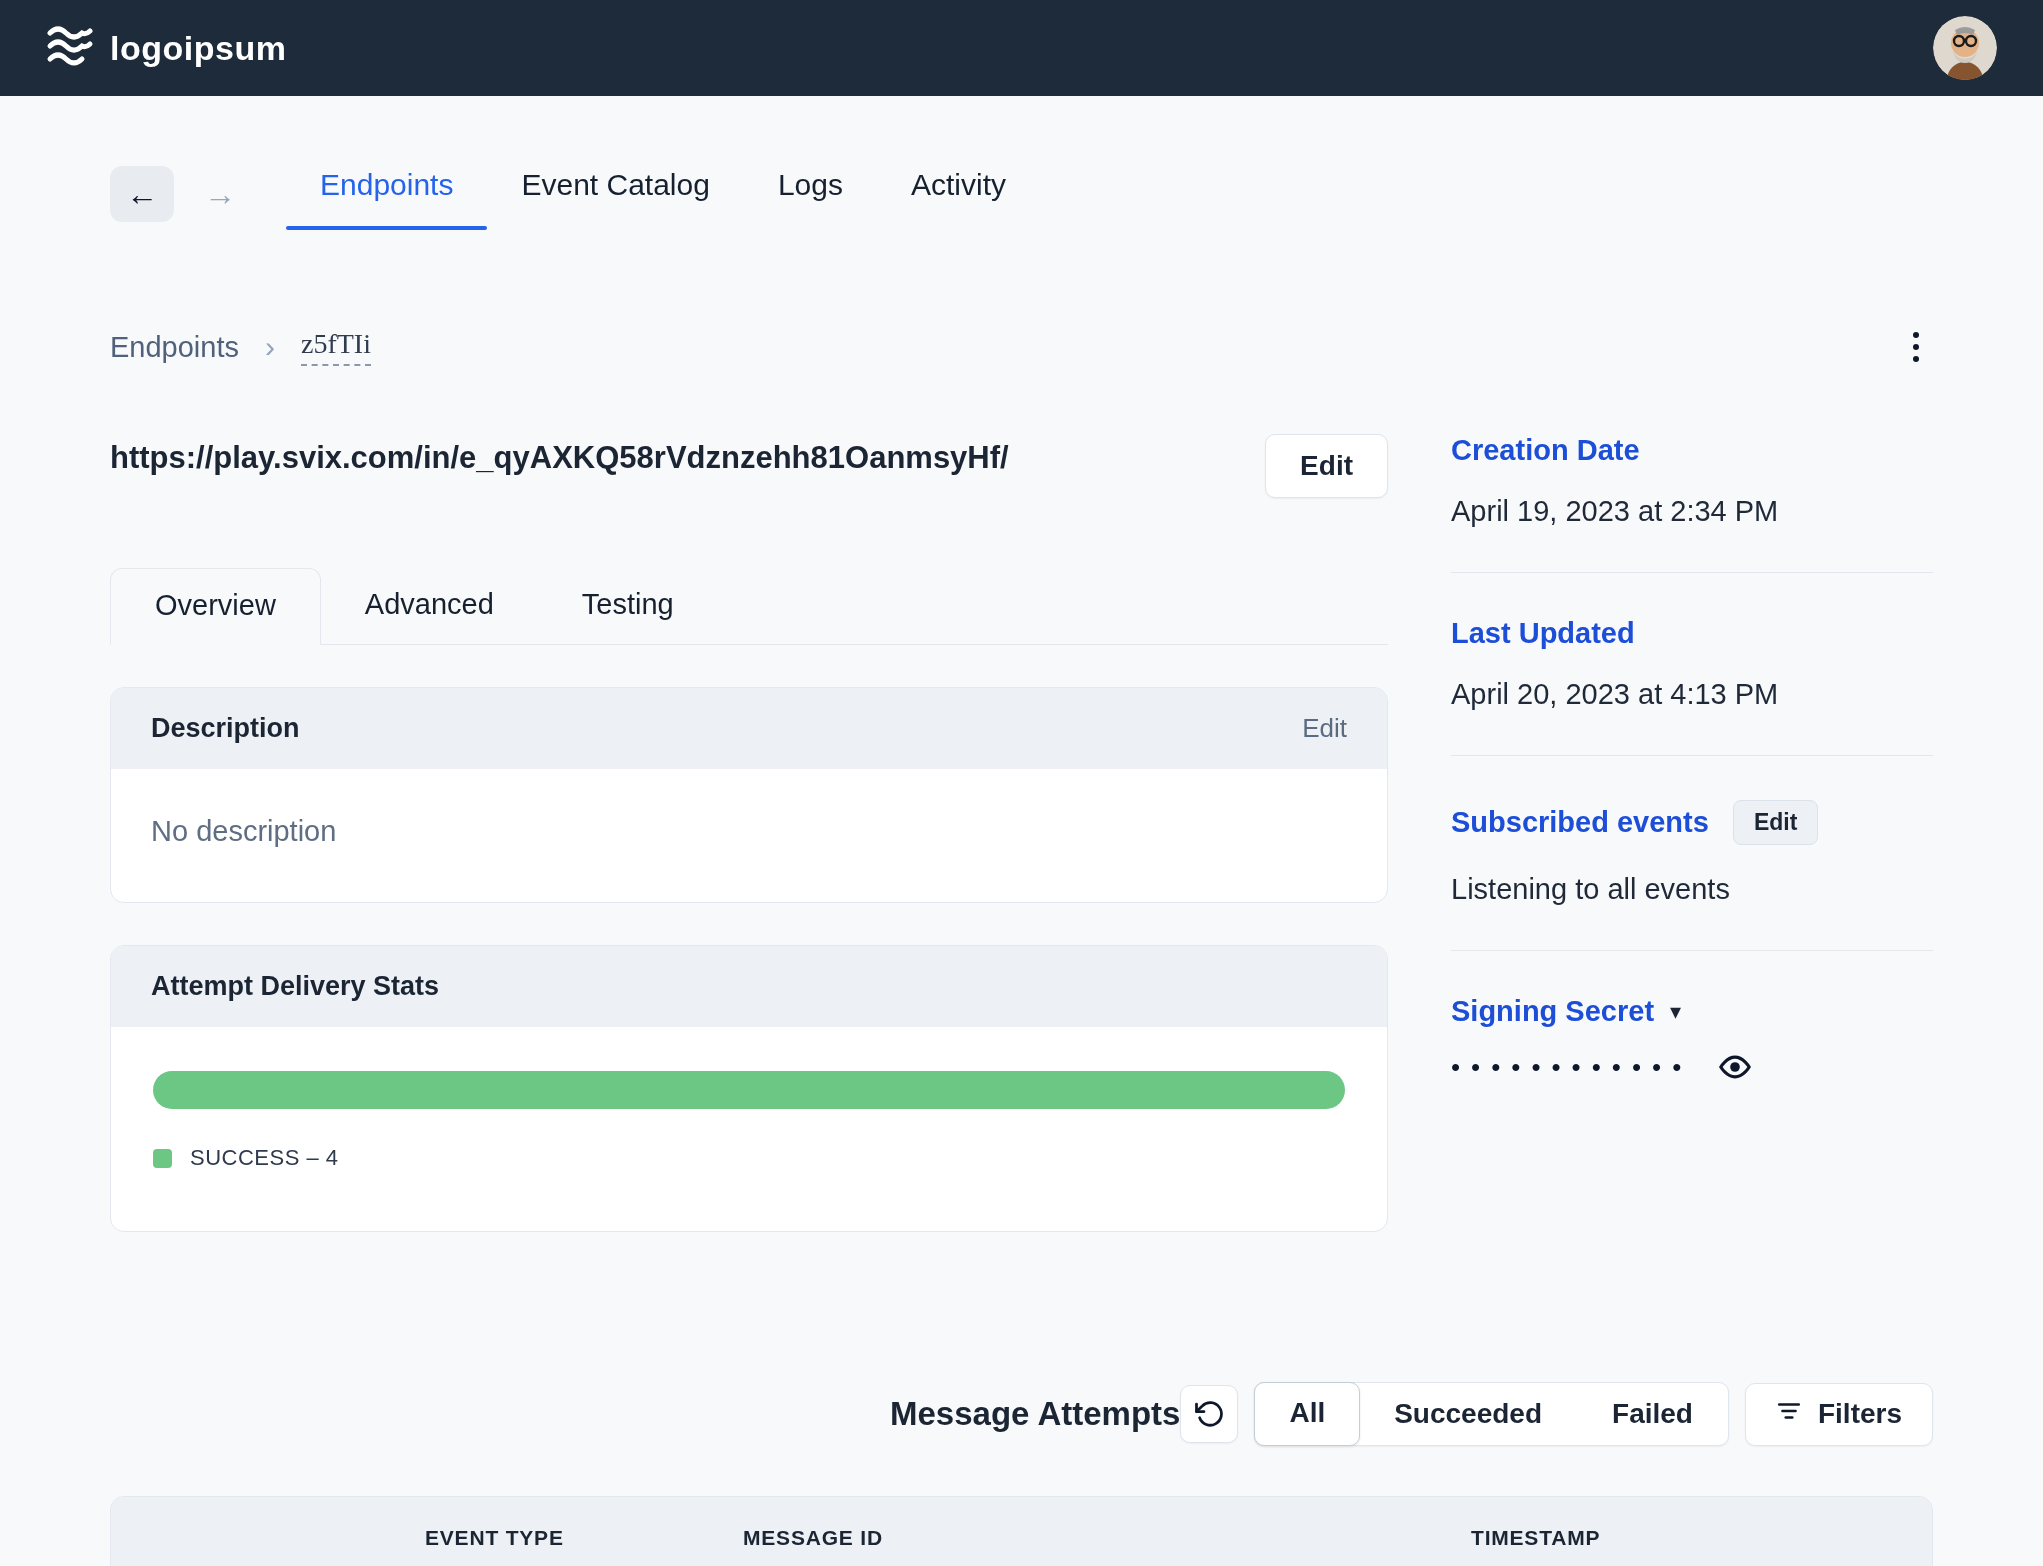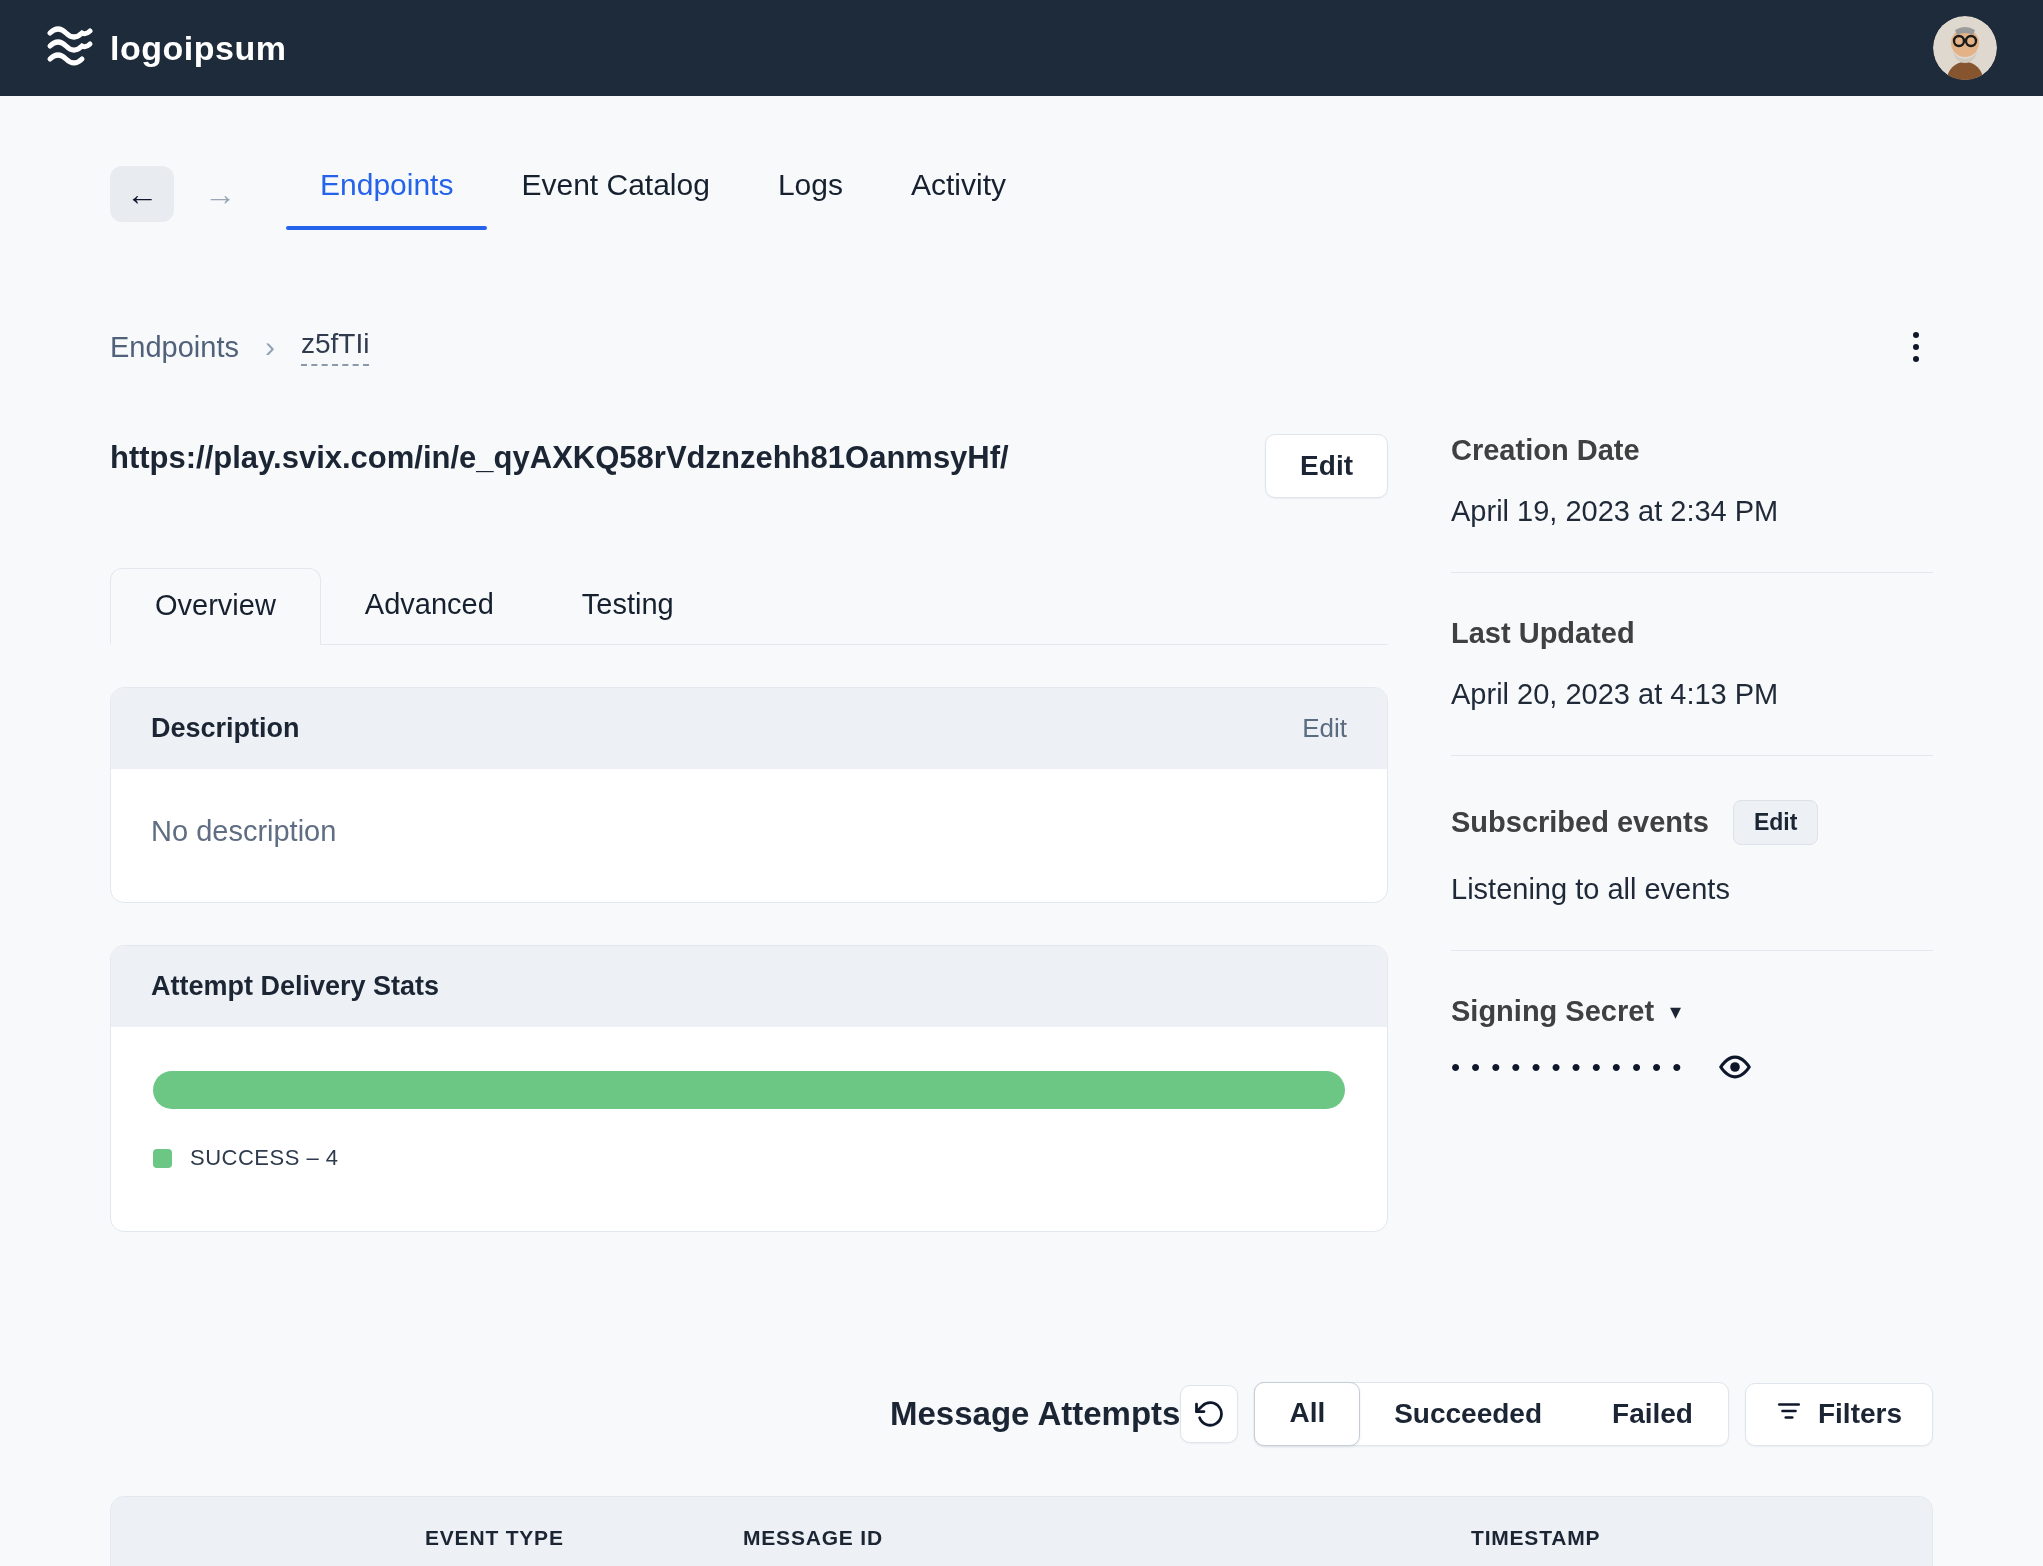--- a/index.html
+++ b/index.html
@@ -1,21 +1,21 @@
 <!DOCTYPE html>
 <html><head>
 <meta charset="utf-8">
 <style>
   * { margin:0; padding:0; box-sizing:border-box; }
   html,body { width:2043px; height:1566px; overflow:hidden; }
   body {
     font-family:"Liberation Sans","DejaVu Sans",sans-serif;
     background:#f7f9fb; color:#1b2534;
   }
-  .mono { font-family:Liberation Sans, sans-serif;text-align:center; }
+  .mono { font-family:Liberation Serif, serif;text-align:center; }
 
   
   .navbar {
     height:96px; background:#1e2b3a; display:flex; align-items:center;
     padding:0 46px;
   }
   .logo { display:flex; align-items:center; gap:16px; }
   .logo-text { color:#fff; font-size:34px; font-weight:700; letter-spacing:.5px; }
   .nav-items { display:flex; align-items:center; gap:20px; margin-left:104px; }
   .nav-item {
@@ -102,21 +102,21 @@
   .card-body { padding:46px 40px 54px; }
   .muted-text { font-size:29px; color:#5f6e82; }
 
   .stats-body { padding:44px 42px 60px; }
   .stat-bar { height:38px; border-radius:19px; background:#6cc784; width:100%; }
   .stat-legend { margin-top:36px; display:flex; align-items:center; gap:18px; }
   .legend-swatch { width:19px; height:19px; border-radius:4px; background:#6cc784; }
   .legend-label { font-size:22px; letter-spacing:.5px; color:#2f3b4d; font-weight:500; }
 
   
-  .side-label { font-size:29px; font-weight:700; color:#404040; }
+  .side-label { font-size:29px; font-weight:700; color:#1d4ed8; }
   .side-value { margin-top:28px; font-size:29px; color:#1f2937; }
   .divider { height:1px; background:#e3e8ee; margin:44px 0; }
   .sub-row { display:flex; align-items:center; gap:24px; }
   .side-edit-btn {
     background:#edf0f4; border:1px solid #dbe2ea; border-radius:8px;
     font-size:23px; font-weight:600; color:#1b2534; padding:8px 20px;
     cursor:pointer; font-family:inherit;
   }
   .secret-row { display:flex; align-items:center; gap:16px; cursor:pointer; }
   .caret { font-size:22px; color:#1b2534; }

